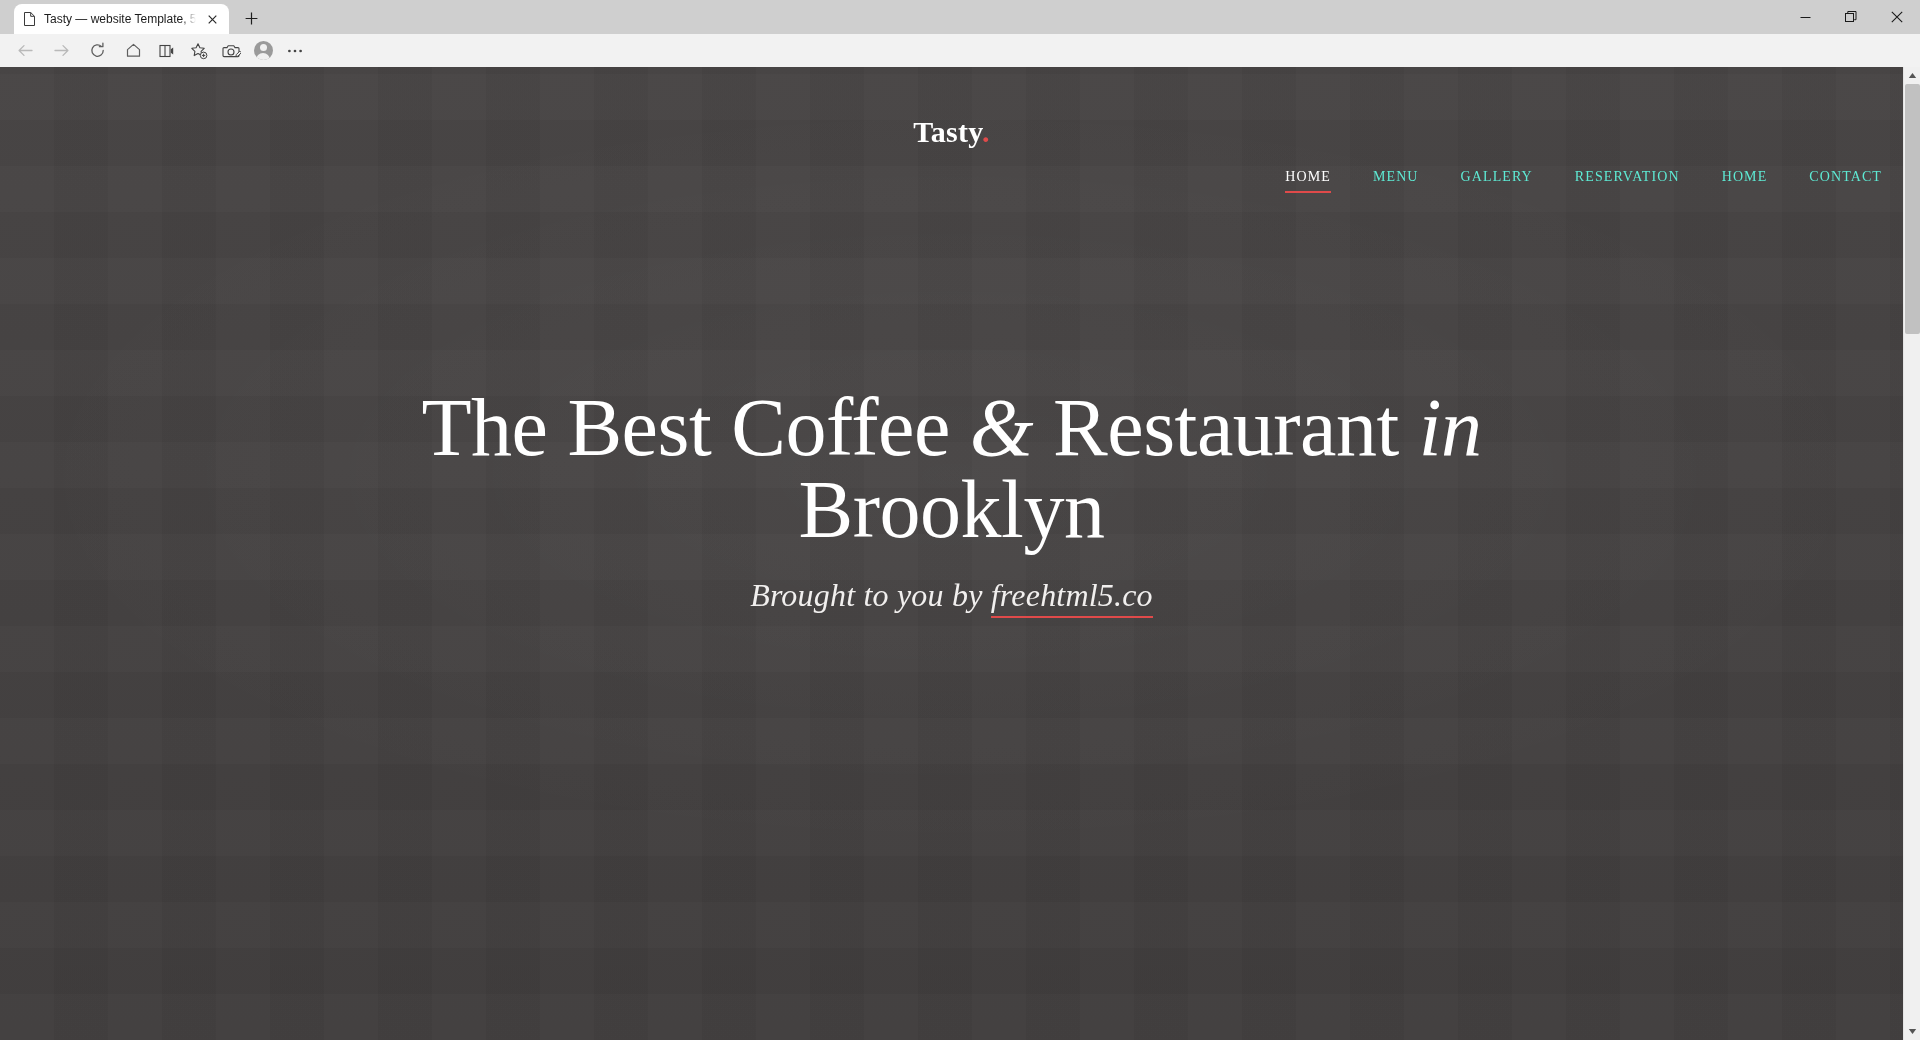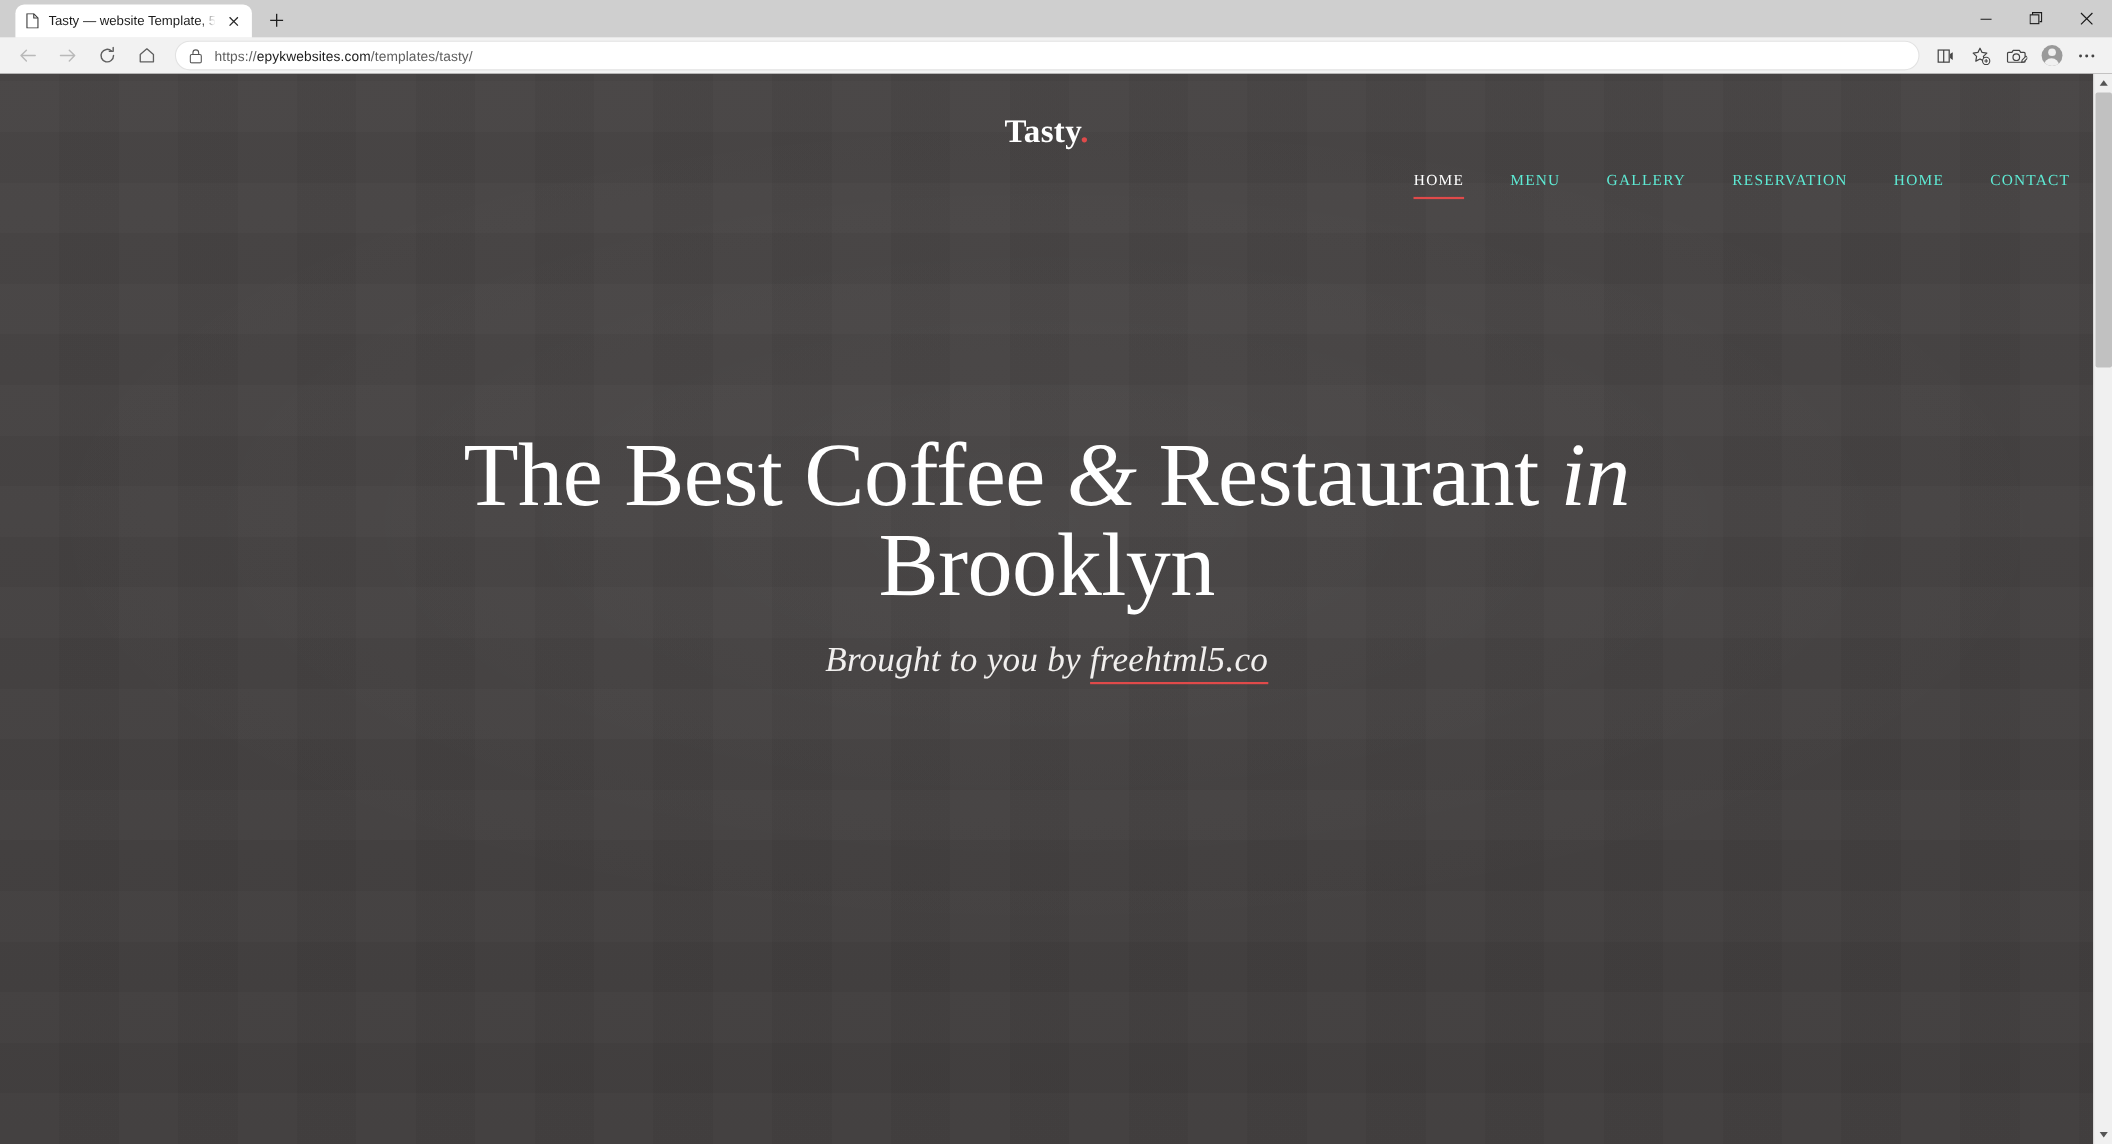--- a/index.html
+++ b/index.html
@@ -95,21 +95,21 @@
   .page::before {
     content:""; position:absolute; inset:0;
     background:
       linear-gradient(180deg, rgba(255,255,255,.015) 0%, rgba(0,0,0,.06) 100%),
       repeating-linear-gradient(90deg, rgba(255,255,255,.012) 0 54px, rgba(0,0,0,.012) 54px 108px),
       repeating-linear-gradient(0deg, rgba(255,255,255,.010) 0 46px, rgba(0,0,0,.014) 46px 92px),
       radial-gradient(ellipse 70% 55% at 50% 42%, rgba(255,255,255,.035), rgba(0,0,0,0) 72%);
     pointer-events:none;
   }
 
-  .site-header { position:relative; z-index:2; padding-top:36px; text-align:center; }
+  .site-header { position:relative; z-index:2; padding-top:48px; text-align:center; }
   .logo {
     font-family:"Liberation Serif", serif;
     font-size:30px; color:#ffffff; font-weight:700; letter-spacing:.3px;
     line-height:1.1;
   }
   .logo .dot { color:#e04a4a; }
 
   .site-nav {
     margin-top:19px; display:flex; justify-content:flex-end; align-items:flex-start; gap:0;
   }
@@ -121,21 +121,21 @@
   .nav-item.active { color:#ffffff; }
   .nav-item.active::after {
     content:""; position:absolute; left:21px; right:21px; bottom:-6px;
     height:2px; background:#e04a4a;
   }
 
   .hero { position:relative; z-index:2; text-align:center; padding-top:200px; }
   .hero h1 {
     font-family:"Liberation Serif", serif;
     font-size:82px; line-height:1.0; color:#ffffff; font-weight:400;
-    letter-spacing:-0.5px; max-width:1180px; margin:16px auto;
+    letter-spacing:-0.5px; max-width:1180px; margin:0 auto;
   }
   .hero h1 .it { font-style:italic; }
   .hero .sub {
     margin-top:26px;
     font-family:"Liberation Serif", serif;
     font-style:italic; font-size:32px; color:#f1efee; letter-spacing:.2px;
   }
   .hero .sub .link {
     border-bottom:2px solid #e04a4a; padding-bottom:3px;
   }
@@ -214,29 +214,20 @@
           <path d="M14.2 8.5a5.7 5.7 0 1 1-1.8-4.1" fill="none" stroke="currentColor" stroke-width="1.3" stroke-linecap="round"></path>
           <path d="M13.9 1.2v3.5h-3.5" fill="none" stroke="currentColor" stroke-width="1.3" stroke-linecap="round" stroke-linejoin="round"></path>
         </svg>
     </div>
     <div class="nav-btn">
       <svg width="17" height="17" viewBox="0 0 17 17">
           <path d="M2.5 7.6 L8.5 2.4 L14.5 7.6 V14.2 H2.5 Z" fill="none" stroke="currentColor" stroke-width="1.2" stroke-linejoin="round"></path>
         </svg>
     </div>
 
-    <div class="omnibox">
-      <span class="lock-ico">
-        <svg width="12" height="14" viewBox="0 0 12 14">
-            <rect x="1" y="5.6" width="10" height="7.6" rx="1.3" fill="none" stroke="#555" stroke-width="1"></rect>
-            <path d="M3.4 5.6V3.9a2.6 2.6 0 0 1 5.2 0v1.7" fill="none" stroke="#555" stroke-width="1"></path>
-          </svg>
-      </span>
-      <span class="url"><span>https://</span><span class="host">epykwebsites.com</span><span>/templates/tasty/</span></span>
-    </div>
 
     <div class="tb-ico">
       <svg width="18" height="18" viewBox="0 0 18 18">
           <rect x="2" y="3.5" width="10" height="11" fill="none" stroke="currentColor" stroke-width="1.1"></rect>
           <path d="M7 3.5v11" stroke="currentColor" stroke-width="1.1"></path>
           <path d="M12.8 7.2 L15.2 5.4 v7.2 l-2.4 -1.8 z" fill="currentColor"></path>
         </svg>
     </div>
     <div class="tb-ico">
       <svg width="18" height="18" viewBox="0 0 18 18">

